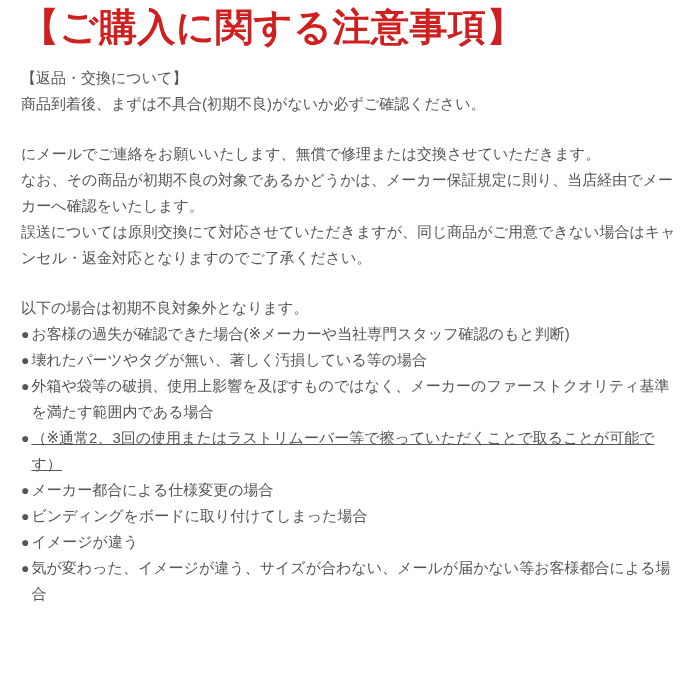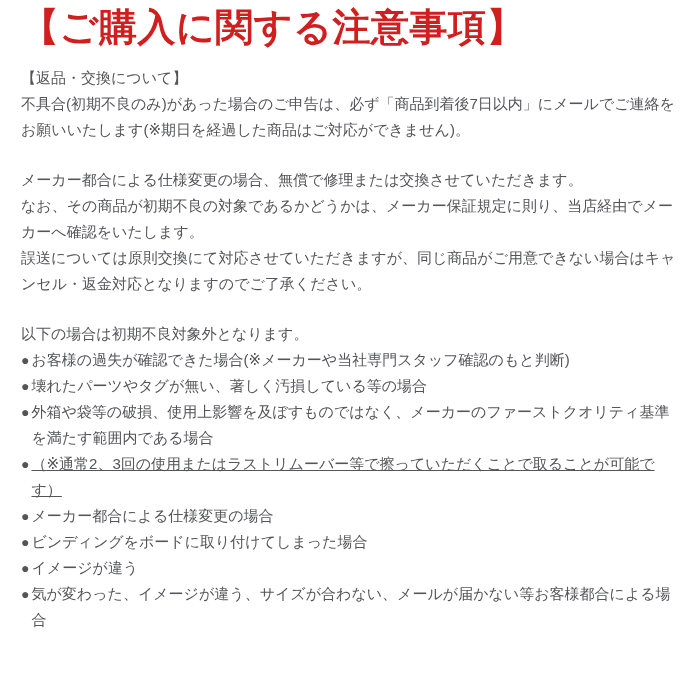--- a/index.html
+++ b/index.html
@@ -65,25 +65,25 @@
 </style>
 </head>
 <body>
 
 <div class="page">
 
   <h1 class="title">【ご購入に関する注意事項】</h1>
 
   <section>
     <p class="line">【返品・交換について】</p>
-    <p class="line">不具合(初期不良のみ)があった場合のご申告は、必ず「商品到着後7日以内」にメールでご連絡をお願いいたします(※期日を経過した商品はご対応ができません)。</p>
+    <p class="line">商品到着後、まずは不具合(初期不良)がないか必ずご確認ください。</p>
   </section>
 
   <section>
-    <p class="line">メーカー都合による仕様変更の場合、無償で修理または交換させていただきます。</p>
+    <p class="line">にメールでご連絡をお願いいたします、無償で修理または交換させていただきます。</p>
     <p class="line">なお、その商品が初期不良の対象であるかどうかは、メーカー保証規定に則り、当店経由でメーカーへ確認をいたします。</p>
     <p class="line">誤送については原則交換にて対応させていただきますが、同じ商品がご用意できない場合はキャンセル・返金対応となりますのでご了承ください。</p>
   </section>
 
   <section>
     <p class="line">以下の場合は初期不良対象外となります。</p>
     <ul class="bullet-list">
       <li class="bullet-item">
         <span class="bullet">●</span>
         <span class="item-text">お客様の過失が確認できた場合(※メーカーや当社専門スタッフ確認のもと判断)</span>

